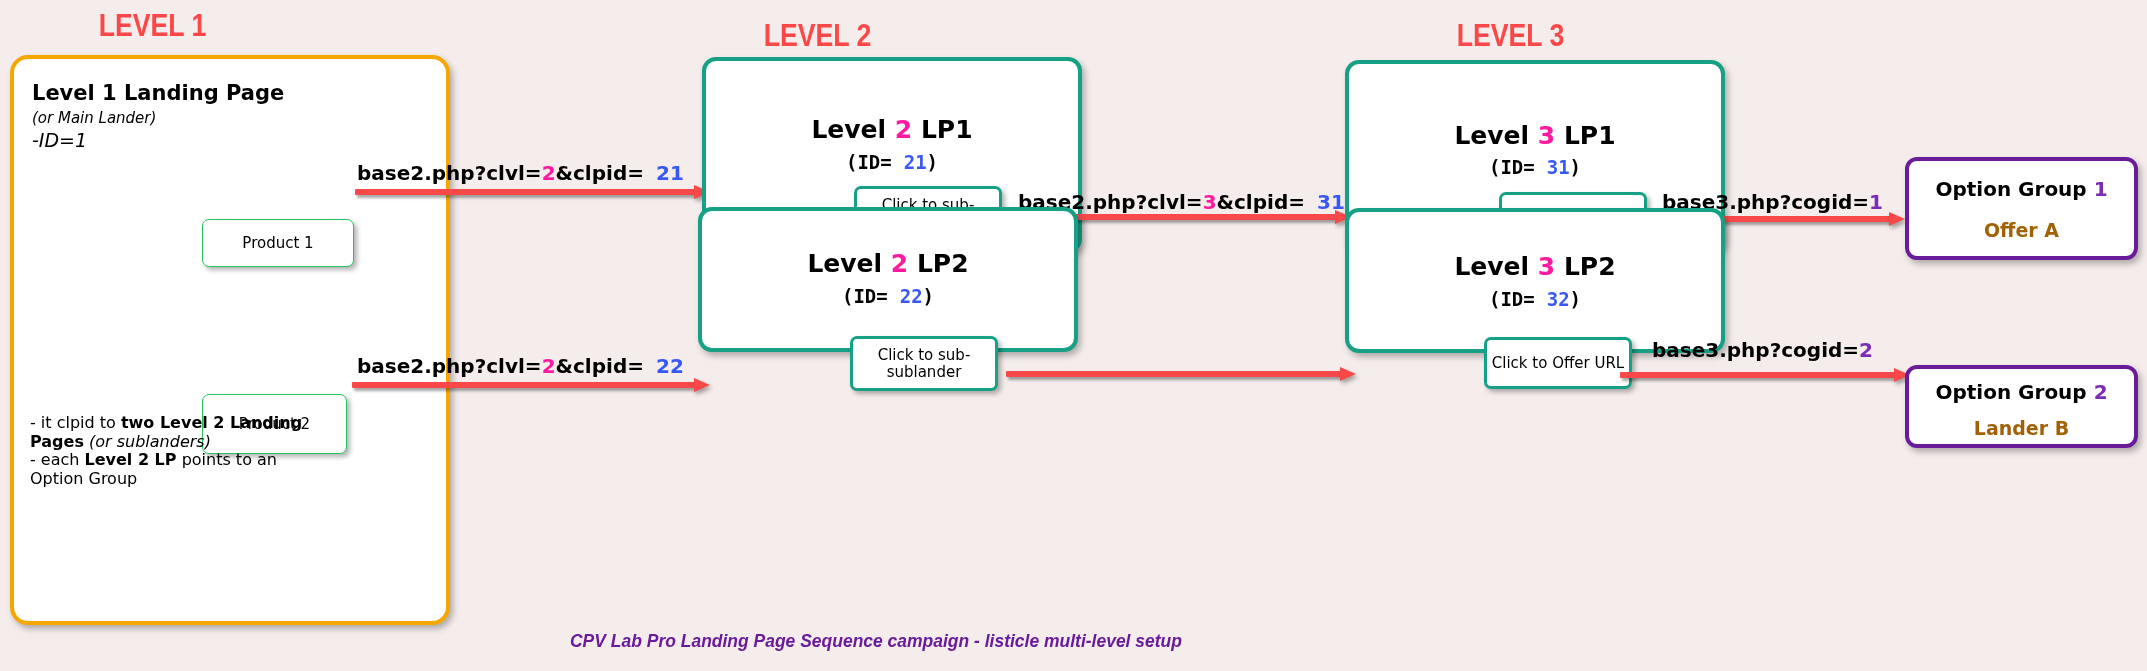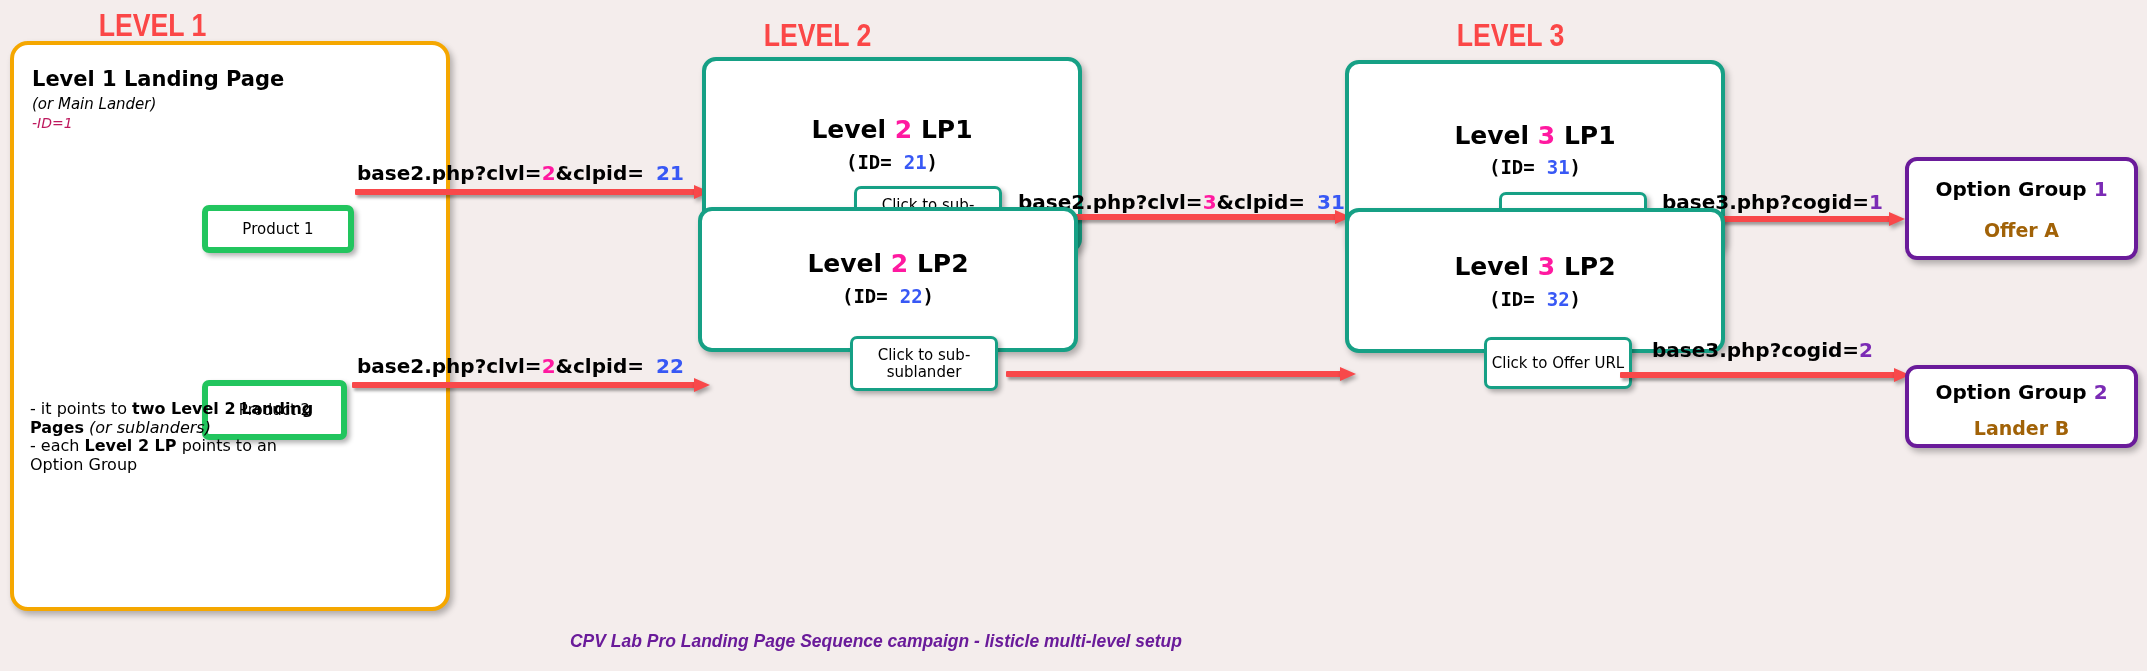--- a/index.html
+++ b/index.html
@@ -44,41 +44,41 @@
     font-family:"DejaVu Sans",sans-serif;
     white-space:nowrap;
   }
   .l1-sub{
     position:absolute;left:18px;top:50px;
     font-size:15px;font-style:italic;color:#000;
     font-family:"DejaVu Sans",sans-serif;white-space:nowrap;
   }
   .l1-id{
     position:absolute;left:18px;top:70px;
-    font-size:14px;font-style:italic;color:#be185d;
+    font-size:19px;font-style:italic;color:#000000;
     font-family:"DejaVu Sans",sans-serif;white-space:nowrap;
   }
   .l1-notes{
     position:absolute;left:16px;top:355px;width:300px;
     font-size:16px;line-height:1.16;color:#000;
     font-family:"DejaVu Sans",sans-serif;
   }
   .l1-notes b{font-weight:bold;}
   .l1-notes i{}
 
   
   .btn{
     position:absolute;background:#fff;box-sizing:border-box;
     display:flex;align-items:center;justify-content:center;
     text-align:center;font-size:15px;color:#000;
     font-family:"DejaVu Sans",sans-serif;
     box-shadow:3px 3px 5px rgba(0,0,0,.30);
     line-height:1.08;
   }
-  .btn.orange{border:6px solid #22c55e;border-radius:7px;}
+  .btn.orange{border:1px solid #22c55e;border-radius:7px;}
   .btn.teal{border:3px solid #16a085;border-radius:7px;}
 
   
   .card-title{
     position:absolute;left:0;right:0;text-align:center;
     font-size:25px;font-weight:bold;color:#000;
     font-family:"DejaVu Sans",sans-serif;white-space:nowrap;
   }
   .card-id{
     position:absolute;left:0;right:0;text-align:center;
@@ -133,30 +133,30 @@
 </style>
 </head>
 <body>
 
 <div id="stage">
 
   <div class="level-label" style="left:60px;top:8px;width:185px;">LEVEL 1</div>
   <div class="level-label" style="left:725px;top:18px;width:185px;">LEVEL 2</div>
   <div class="level-label" style="left:1418px;top:18px;width:185px;">LEVEL 3</div>
 
-  <div class="card orange" style="left:10px;top:41px;width:440px;height:570px;">
+  <div class="card orange" style="left:10px;top:55px;width:440px;height:570px;">
     <div class="l1-title">Level 1 Landing Page</div>
     <div class="l1-sub">(or Main Lander)</div>
     <div class="l1-id">-ID=1</div>
 
     <div class="btn orange" style="left:188px;top:160px;width:152px;height:48px;">Product 1</div>
     <div class="btn orange" style="left:188px;top:335px;width:145px;height:60px;">Product 2</div>
 
     <div class="l1-notes">
-      <span>- it points to </span><b>two Level 2 Landing Pages</b><i> (or sublanders)</i><br>
+      <span>- it clpid to </span><b>two Level 2 Landing Pages</b><i> (or sublanders)</i><br>
       <span>- each </span><b>Level 2 LP</b><span> points to an Option Group</span>
     </div>
   </div>
 
   <div class="arrow-label" style="left:357px;top:161px;">
     <span>base2.php?clvl=</span><span class="pink">2</span><span>&amp;clpid=</span><span class="blue">21</span>
   </div>
   <div class="arrow" style="left:355px;top:185px;width:355px;">
     <div class="shaft" style="width:340px;"></div>
     <div class="head" style="left:339px;"></div>

